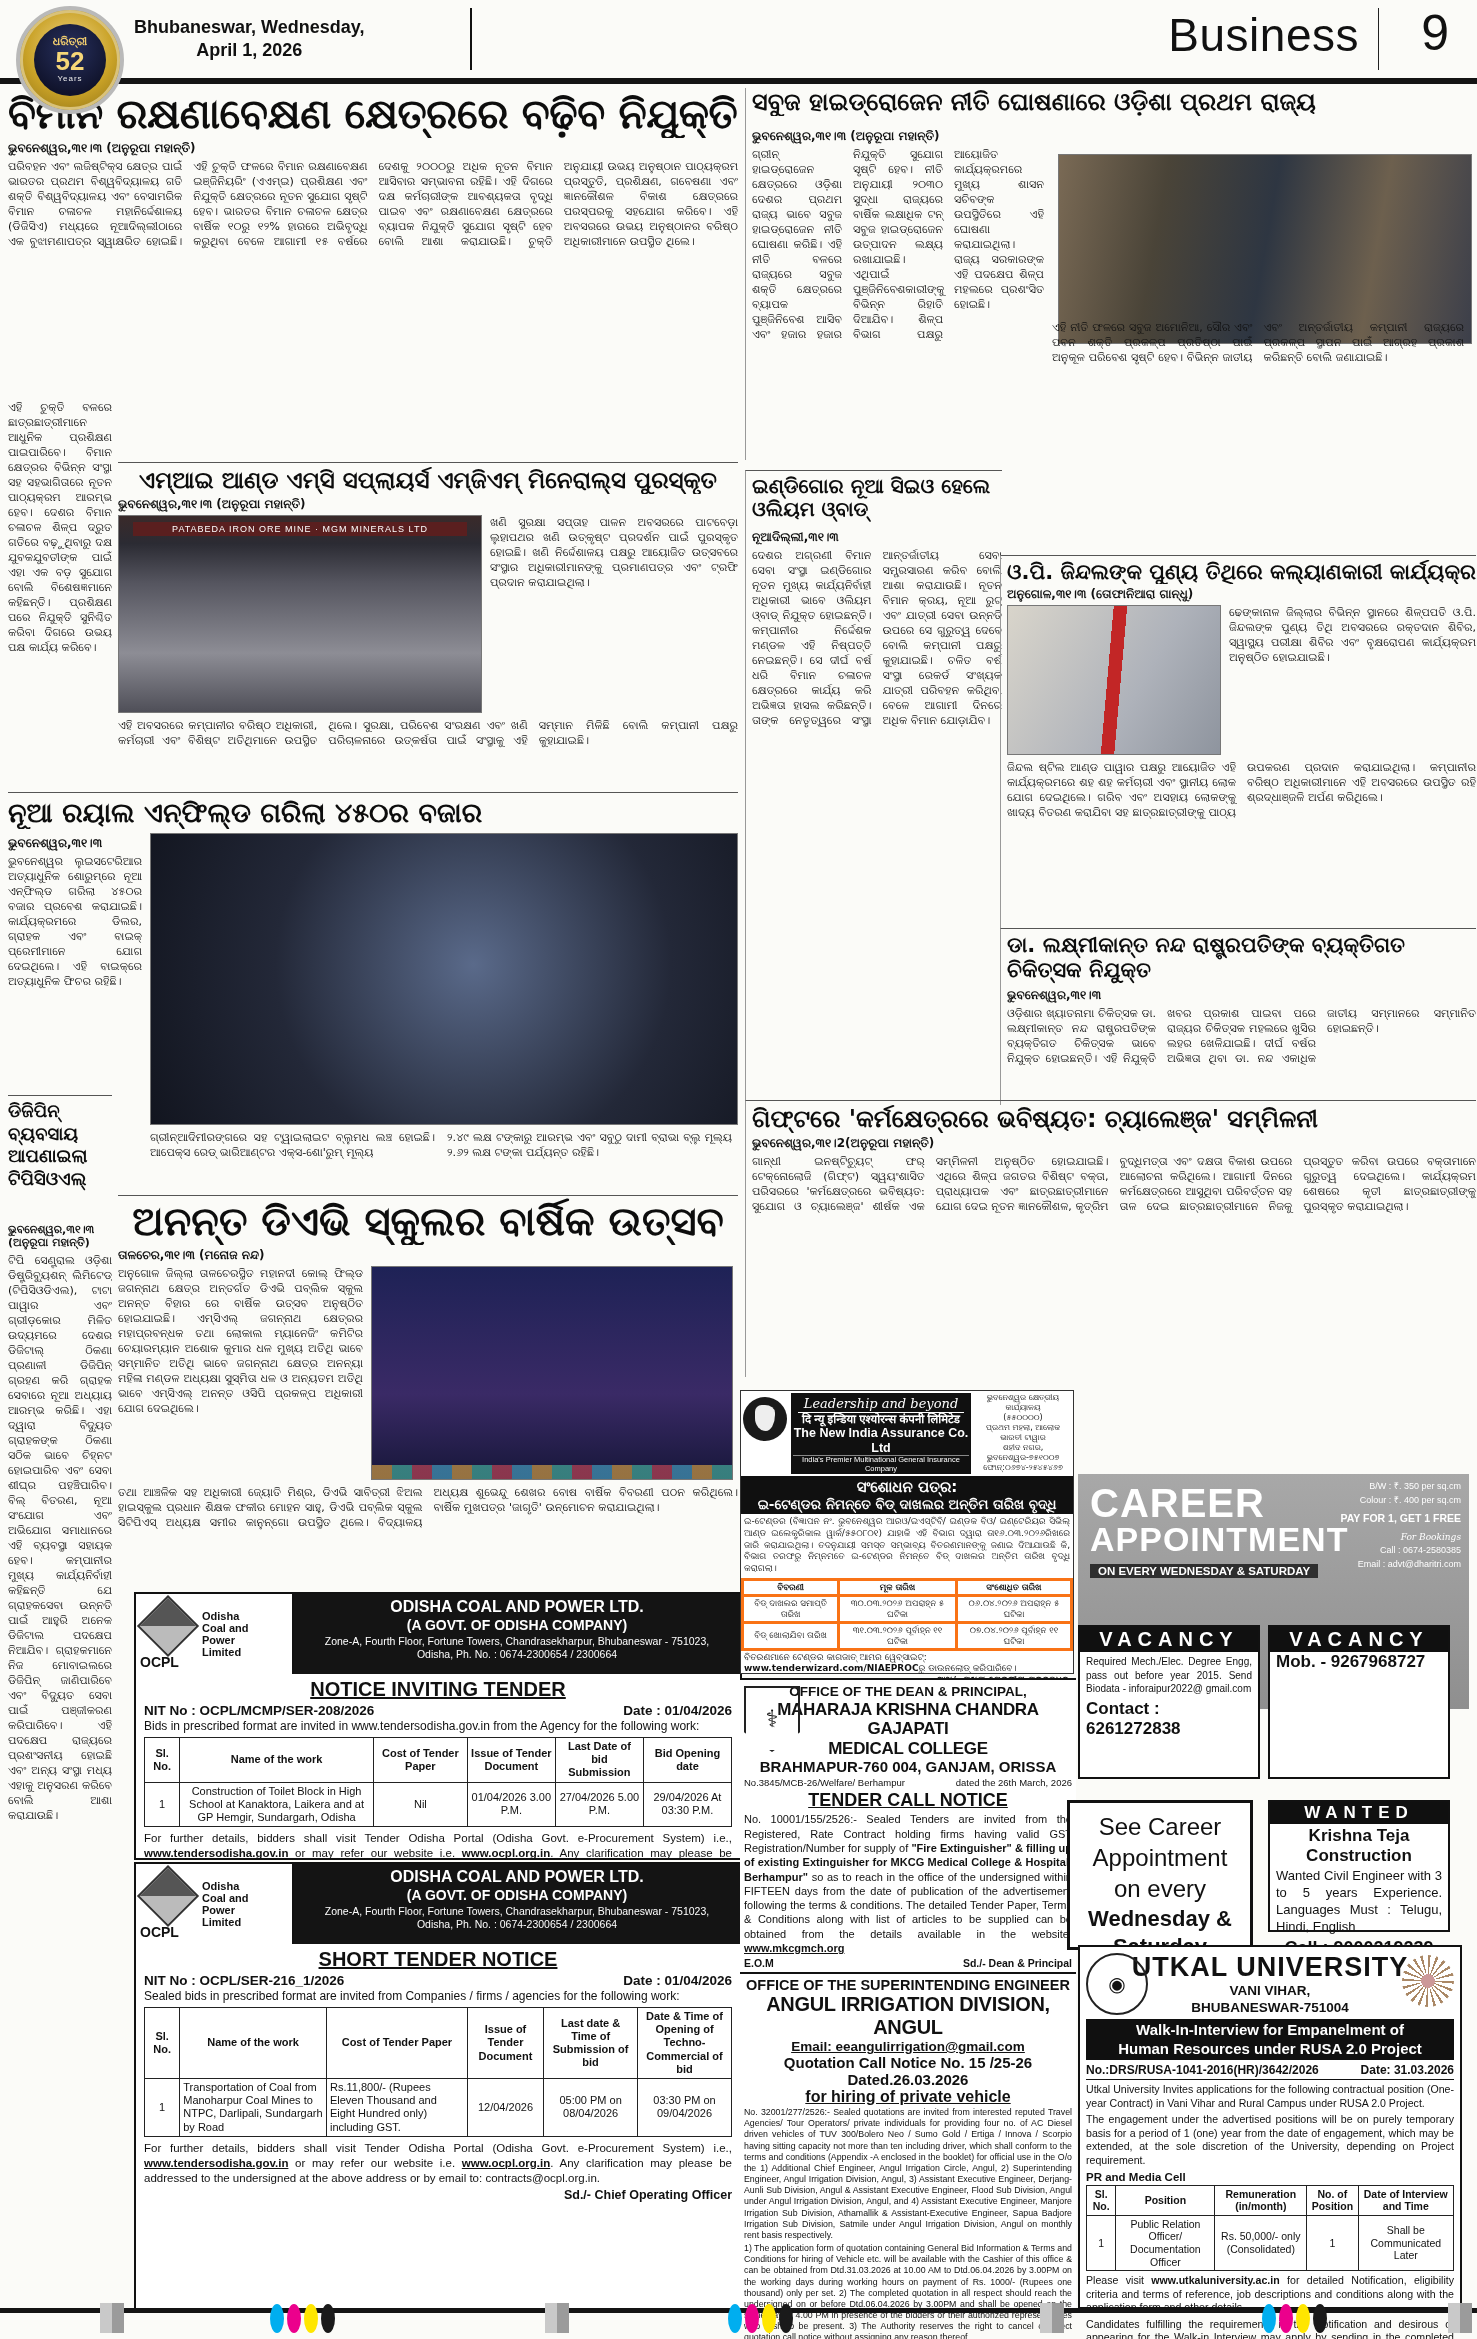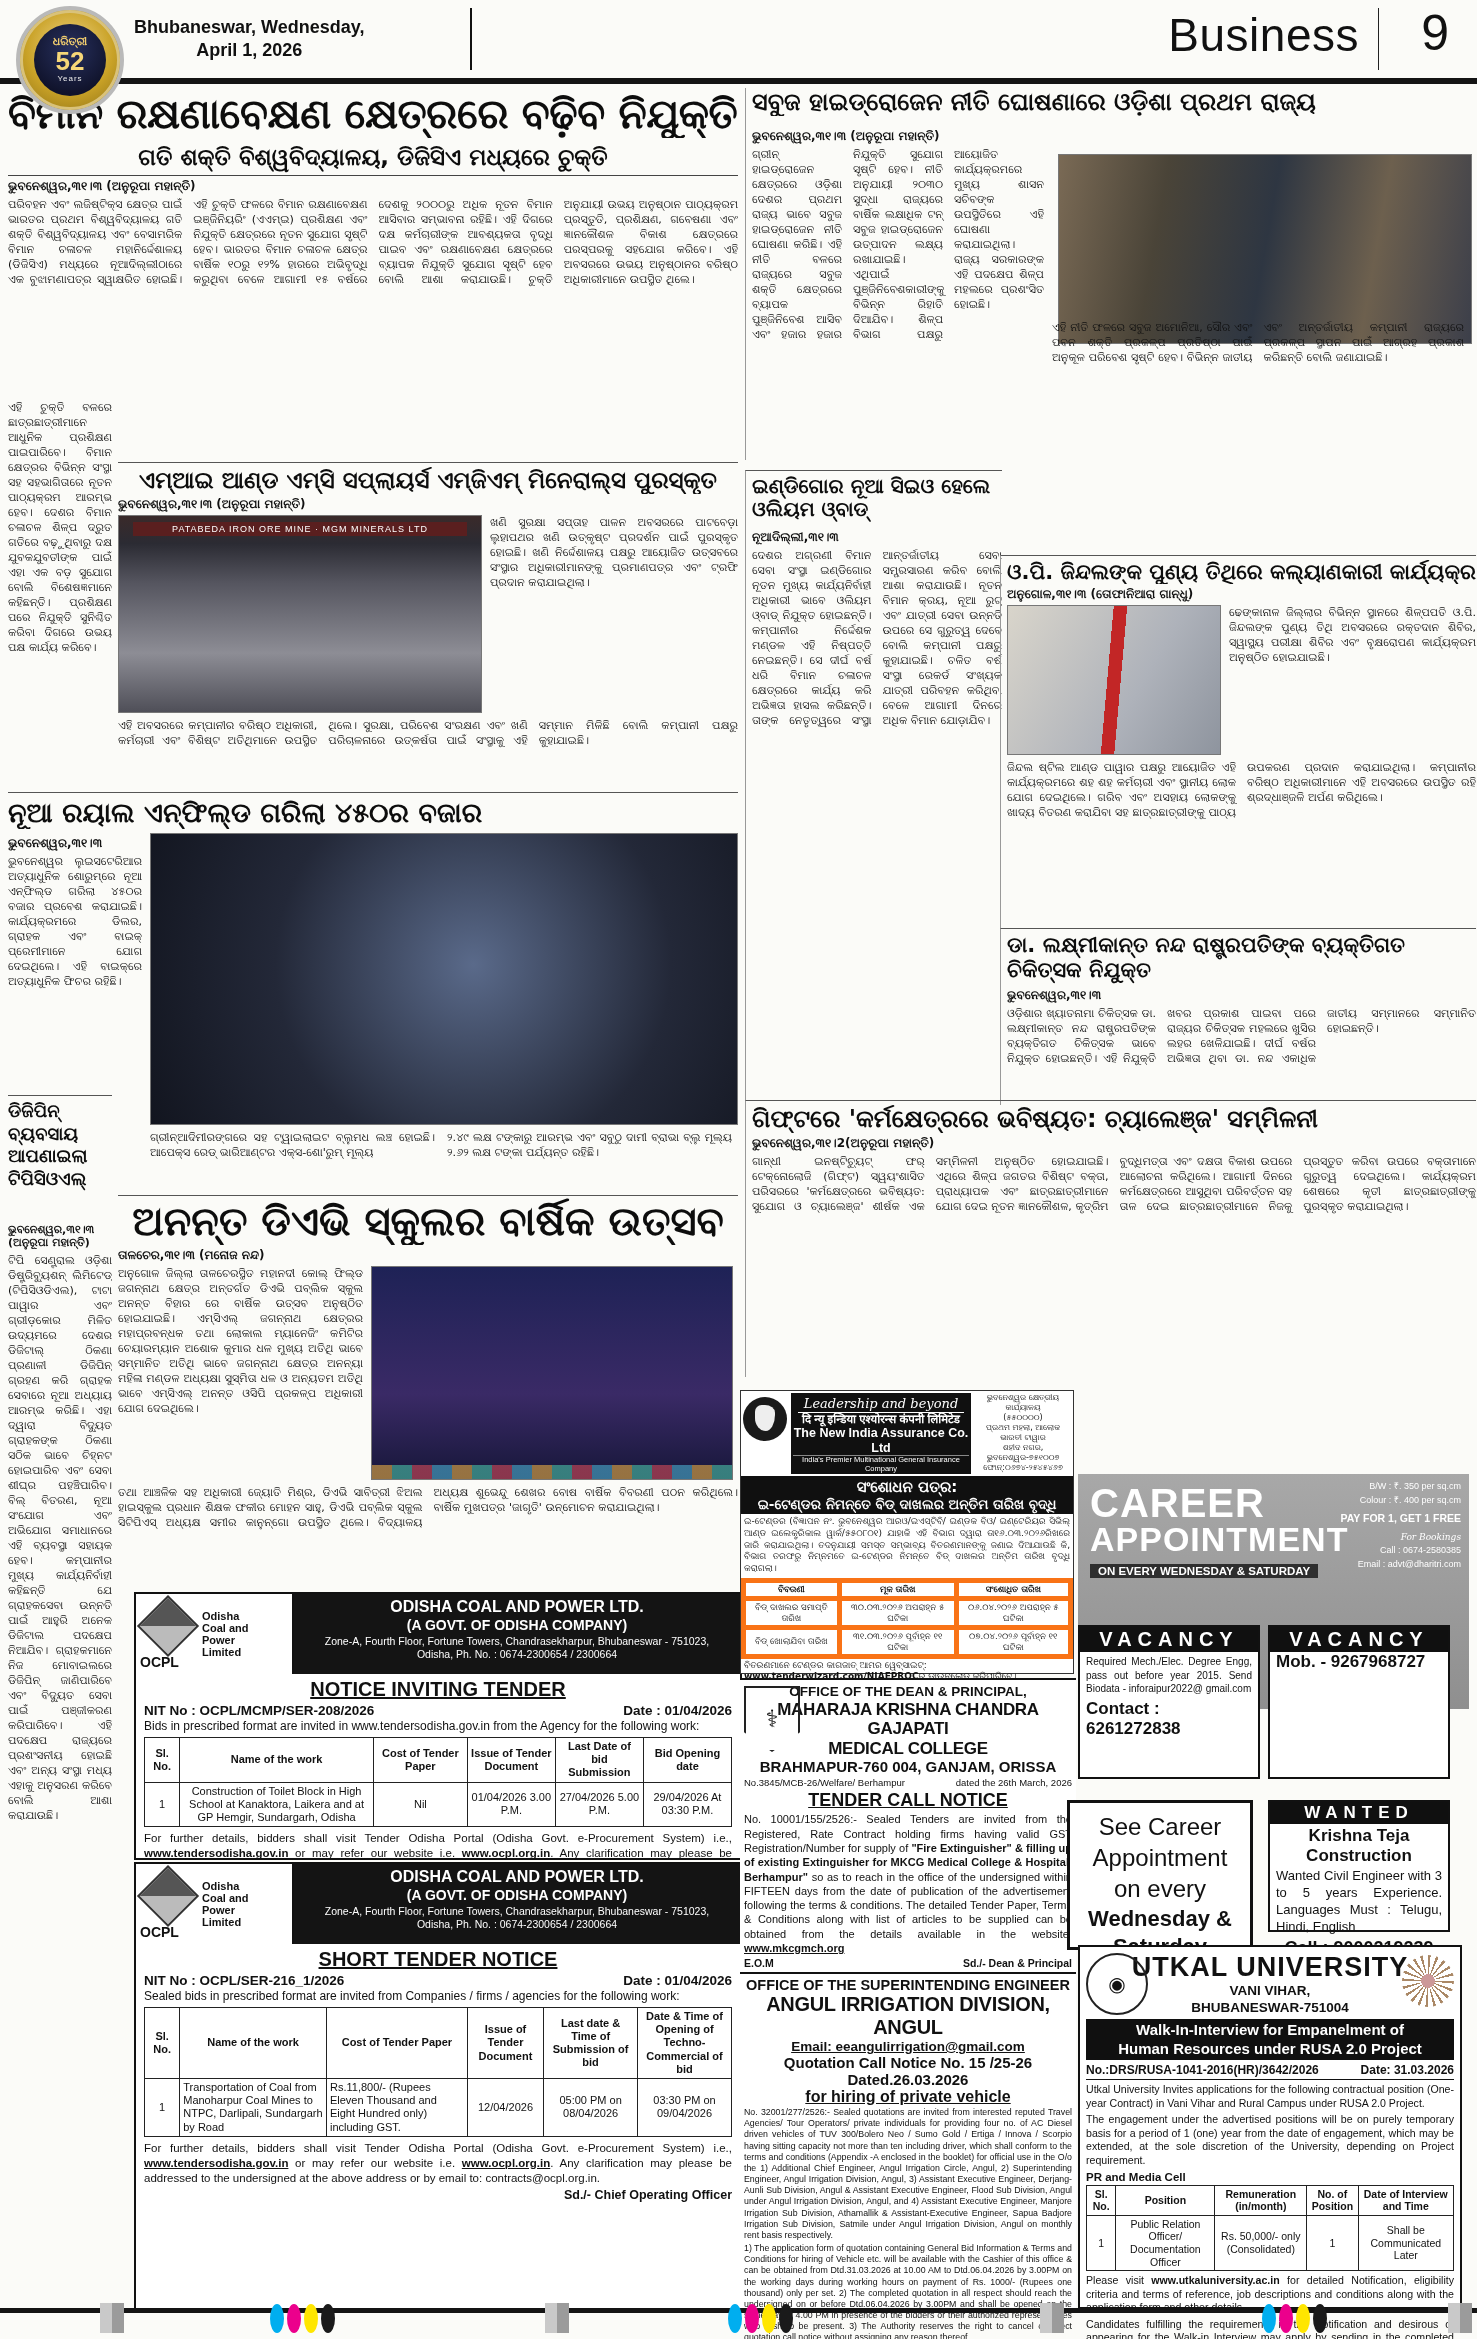--- a/index.html
+++ b/index.html
@@ -65,21 +65,21 @@
   .nia-script{font-family:"DejaVu Serif",serif;font-style:italic;font-size:13px;border-bottom:1px solid #fff;display:inline-block;padding:0 6px;}
   .nia-hn{font-size:11.5px;font-weight:bold;}
   .nia-en{font-size:12.5px;font-weight:bold;}
   .nia-tag{font-size:7.5px;border-top:1px solid #888;}
   .nia-addr{width:96px;font-size:8px;text-align:center;line-height:1.25;flex:none;}
   .nia-bar{background:#101010;color:#fff;text-align:center;font-weight:bold;line-height:1.2;padding:2px;}
   .nia-bar .b1{font-size:15px;}
   .nia-bar .b2{font-size:13.5px;}
   .nia-body{font-size:9px;text-align:justify;line-height:1.3;padding:2px 3px;}
   table.nia-t{border-collapse:collapse;width:100%;font-size:8.6px;text-align:center;margin:1px 0;}
-  table.nia-t th,table.nia-t td{border:5px solid #f97316;padding:1px 2px;}
+  table.nia-t th,table.nia-t td{border:3px solid #f97316;padding:1px 2px;}
   .nia-note{font-size:9px;padding:0 3px;line-height:1.25;}
   .nia-sign{text-align:right;font-size:9.5px;font-weight:bold;padding:0 4px;line-height:1.3;}
   
   #mkcg{border-top:2px solid #111;border-bottom:2px solid #111;padding:4px 2px;background:#fff;}
   .mk-head{position:relative;text-align:center;line-height:1.15;}
   .mk-crest{position:absolute;left:2px;top:2px;width:52px;height:62px;border:2px solid #222;
       clip-path:polygon(0 0,100% 0,100% 70%,50% 100%,0 70%);display:flex;align-items:center;justify-content:center;font-size:24px;}
   .mk1{font-size:13.5px;font-weight:bold;}
   .mk2{font-size:17px;font-weight:bold;font-family:"Liberation Sans",sans-serif;letter-spacing:-.3px;}
   .mk3{font-size:15px;font-weight:bold;}
@@ -167,21 +167,20 @@
       <div>April 1, 2026</div>
     </div>
     <div class="vsep" style="left:470px;"></div>
     <div id="section-title">Business</div>
     <div class="vsep2"></div>
     <div id="pagenum">9</div>
   </div>
 
   <div class="abs" style="left:8px;top:90px;width:730px;height:302px;">
     <div class="hl odia bighead nowrap">ବିମାନ ରକ୍ଷଣାବେକ୍ଷଣ କ୍ଷେତ୍ରରେ ବଢ଼ିବ ନିଯୁକ୍ତି</div>
-    <div class="hl odia subhead nowrap" style="margin-top:6px;border-bottom:1.5px solid #444;padding-bottom:4px;">ଗତି ଶକ୍ତି ବିଶ୍ୱବିଦ୍ୟାଳୟ, ଡିଜିସିଏ ମଧ୍ୟରେ ଚୁକ୍ତି</div>
     <div class="dateline odia">ଭୁବନେଶ୍ୱର,୩୧।୩ (ଅନୁରୂପା ମହାନ୍ତି)</div>
     <div class="btxt odia c4" style="height:188px;">ପରିବହନ ଏବଂ ଲଜିଷ୍ଟିକ୍ସ କ୍ଷେତ୍ର ପାଇଁ ଭାରତର ପ୍ରଥମ ବିଶ୍ୱବିଦ୍ୟାଳୟ ଗତି ଶକ୍ତି ବିଶ୍ୱବିଦ୍ୟାଳୟ ଏବଂ ବେସାମରିକ ବିମାନ ଚଳାଚଳ ମହାନିର୍ଦ୍ଦେଶାଳୟ (ଡିଜିସିଏ) ମଧ୍ୟରେ ନୂଆଦିଲ୍ଲୀଠାରେ ଏକ ବୁଝାମଣାପତ୍ର ସ୍ୱାକ୍ଷରିତ ହୋଇଛି। ଏହି ଚୁକ୍ତି ଫଳରେ ବିମାନ ରକ୍ଷଣାବେକ୍ଷଣ ଇଞ୍ଜିନିୟରିଂ (ଏଏମ୍ଇ) ପ୍ରଶିକ୍ଷଣ ଏବଂ ନିଯୁକ୍ତି କ୍ଷେତ୍ରରେ ନୂତନ ସୁଯୋଗ ସୃଷ୍ଟି ହେବ। ଭାରତର ବିମାନ ଚଳାଚଳ କ୍ଷେତ୍ର ବାର୍ଷିକ ୧୦ରୁ ୧୨% ହାରରେ ଅଭିବୃଦ୍ଧି କରୁଥିବା ବେଳେ ଆଗାମୀ ୧୫ ବର୍ଷରେ ଦେଶକୁ ୨୦୦୦ରୁ ଅଧିକ ନୂତନ ବିମାନ ଆସିବାର ସମ୍ଭାବନା ରହିଛି। ଏହି ଦିଗରେ ଦକ୍ଷ କର୍ମଚାରୀଙ୍କ ଆବଶ୍ୟକତା ବୃଦ୍ଧି ପାଇବ ଏବଂ ରକ୍ଷଣାବେକ୍ଷଣ କ୍ଷେତ୍ରରେ ବ୍ୟାପକ ନିଯୁକ୍ତି ସୁଯୋଗ ସୃଷ୍ଟି ହେବ ବୋଲି ଆଶା କରାଯାଉଛି। ଚୁକ୍ତି ଅନୁଯାୟୀ ଉଭୟ ଅନୁଷ୍ଠାନ ପାଠ୍ୟକ୍ରମ ପ୍ରସ୍ତୁତି, ପ୍ରଶିକ୍ଷଣ, ଗବେଷଣା ଏବଂ ଜ୍ଞାନକୌଶଳ ବିକାଶ କ୍ଷେତ୍ରରେ ପରସ୍ପରକୁ ସହଯୋଗ କରିବେ। ଏହି ଅବସରରେ ଉଭୟ ଅନୁଷ୍ଠାନର ବରିଷ୍ଠ ଅଧିକାରୀମାନେ ଉପସ୍ଥିତ ଥିଲେ।</div>
   </div>
 
   <div class="abs ll" style="left:745px;top:88px;width:724px;height:372px;padding-left:6px;">
     <div class="hl odia midhead nowrap" style="font-size:24px;">ସବୁଜ ହାଇଡ୍ରୋଜେନ ନୀତି ଘୋଷଣାରେ ଓଡ଼ିଶା ପ୍ରଥମ ରାଜ୍ୟ</div>
     <div class="abs photo" id="ph-hydrogen" style="left:306px;top:38px;width:412px;height:188px;"></div>
     <div class="abs clip" style="left:6px;top:38px;width:292px;height:322px;">
       <div class="dateline odia">ଭୁବନେଶ୍ୱର,୩୧।୩ (ଅନୁରୂପା ମହାନ୍ତି)</div>
       <div class="btxt odia c3" style="height:296px;">ଗ୍ରୀନ୍ ହାଇଡ୍ରୋଜେନ କ୍ଷେତ୍ରରେ ଓଡ଼ିଶା ଦେଶର ପ୍ରଥମ ରାଜ୍ୟ ଭାବେ ସବୁଜ ହାଇଡ୍ରୋଜେନ ନୀତି ଘୋଷଣା କରିଛି। ଏହି ନୀତି ବଳରେ ରାଜ୍ୟରେ ସବୁଜ ଶକ୍ତି କ୍ଷେତ୍ରରେ ବ୍ୟାପକ ପୁଞ୍ଜିନିବେଶ ଆସିବ ଏବଂ ହଜାର ହଜାର ନିଯୁକ୍ତି ସୁଯୋଗ ସୃଷ୍ଟି ହେବ। ନୀତି ଅନୁଯାୟୀ ୨୦୩୦ ସୁଦ୍ଧା ରାଜ୍ୟରେ ବାର୍ଷିକ ଲକ୍ଷାଧିକ ଟନ୍ ସବୁଜ ହାଇଡ୍ରୋଜେନ ଉତ୍ପାଦନ ଲକ୍ଷ୍ୟ ରଖାଯାଇଛି। ଏଥିପାଇଁ ପୁଞ୍ଜିନିବେଶକାରୀଙ୍କୁ ବିଭିନ୍ନ ରିହାତି ଦିଆଯିବ। ଶିଳ୍ପ ବିଭାଗ ପକ୍ଷରୁ ଆୟୋଜିତ କାର୍ଯ୍ୟକ୍ରମରେ ମୁଖ୍ୟ ଶାସନ ସଚିବଙ୍କ ଉପସ୍ଥିତିରେ ଏହି ଘୋଷଣା କରାଯାଇଥିଲା। ରାଜ୍ୟ ସରକାରଙ୍କ ଏହି ପଦକ୍ଷେପ ଶିଳ୍ପ ମହଲରେ ପ୍ରଶଂସିତ ହୋଇଛି।</div>

